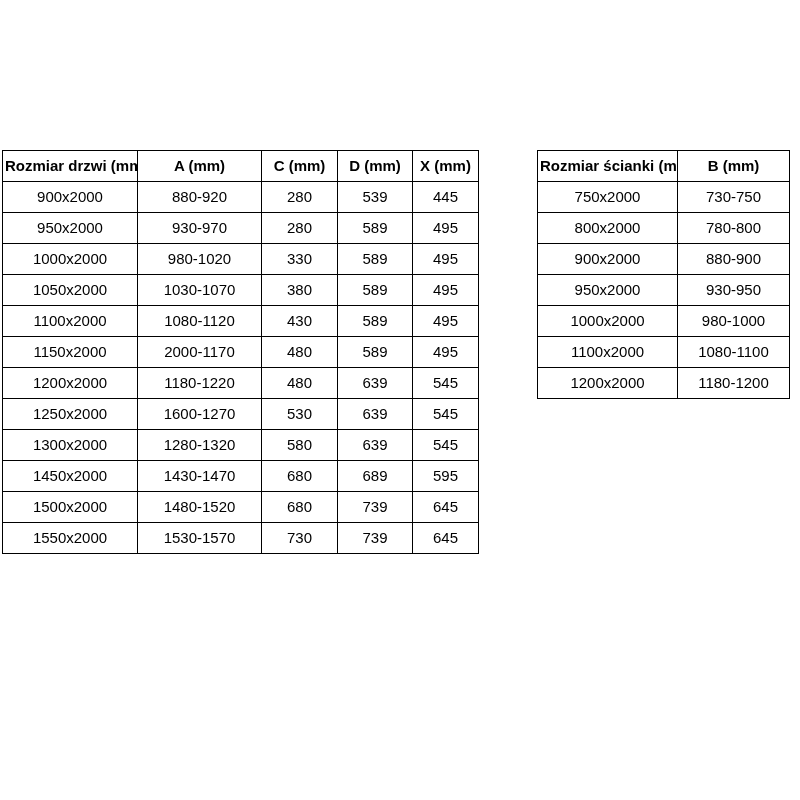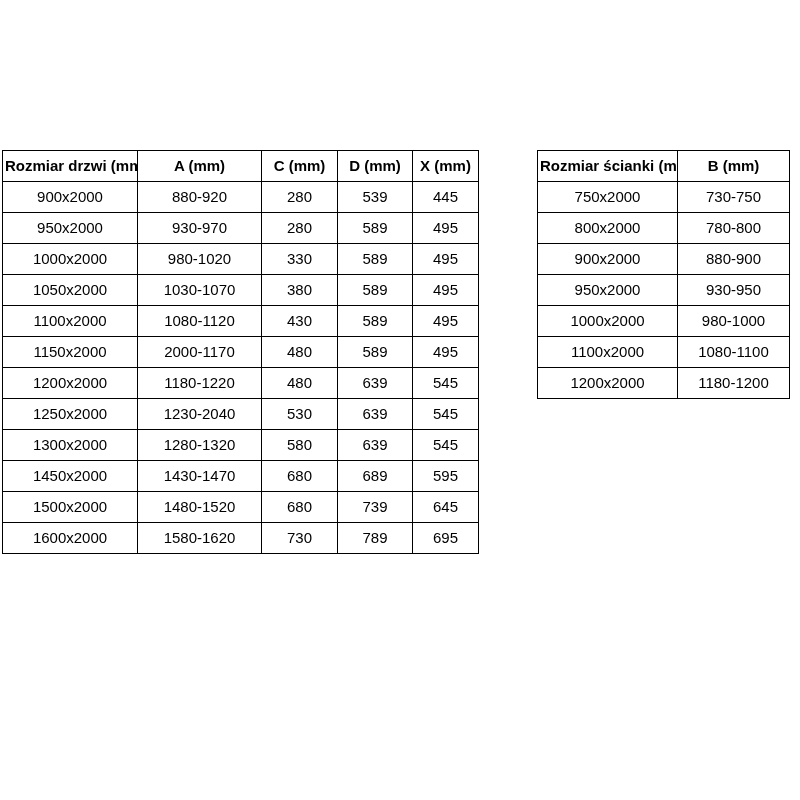--- a/index.html
+++ b/index.html
@@ -115,21 +115,21 @@
         </tr>
         <tr>
           <td>1200x2000</td>
           <td>1180-1220</td>
           <td>480</td>
           <td>639</td>
           <td>545</td>
         </tr>
         <tr>
           <td>1250x2000</td>
-          <td>1230-2040</td>
+          <td>1600-1270</td>
           <td>530</td>
           <td>639</td>
           <td>545</td>
         </tr>
         <tr>
           <td>1300x2000</td>
           <td>1280-1320</td>
           <td>580</td>
           <td>639</td>
           <td>545</td>
@@ -142,25 +142,25 @@
           <td>595</td>
         </tr>
         <tr>
           <td>1500x2000</td>
           <td>1480-1520</td>
           <td>680</td>
           <td>739</td>
           <td>645</td>
         </tr>
         <tr>
-          <td>1600x2000</td>
-          <td>1580-1620</td>
+          <td>1550x2000</td>
+          <td>1530-1570</td>
           <td>730</td>
-          <td>789</td>
-          <td>695</td>
+          <td>739</td>
+          <td>645</td>
         </tr>
       </tbody>
   </table>
 
   <table class="spec-table" id="wall-table">
     <colgroup>
         <col style="width: 140px;">
         <col style="width: 112px;">
       </colgroup>
     <thead>

